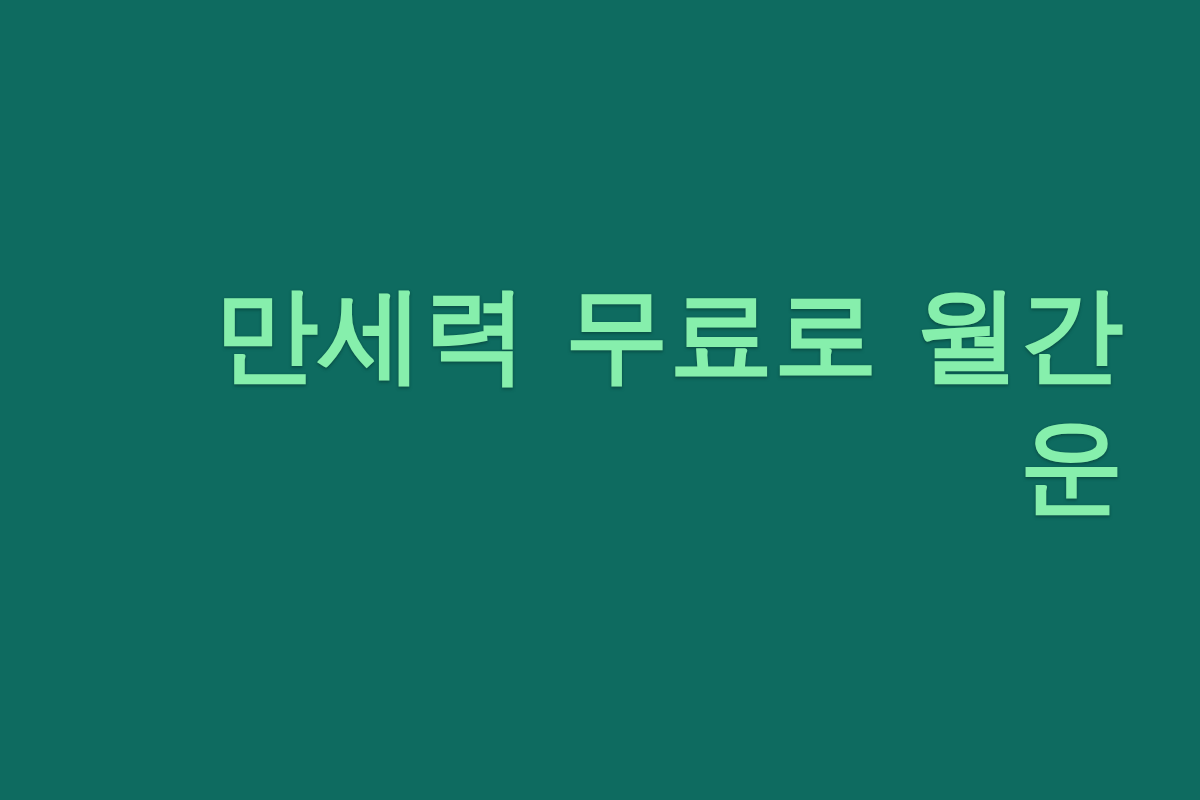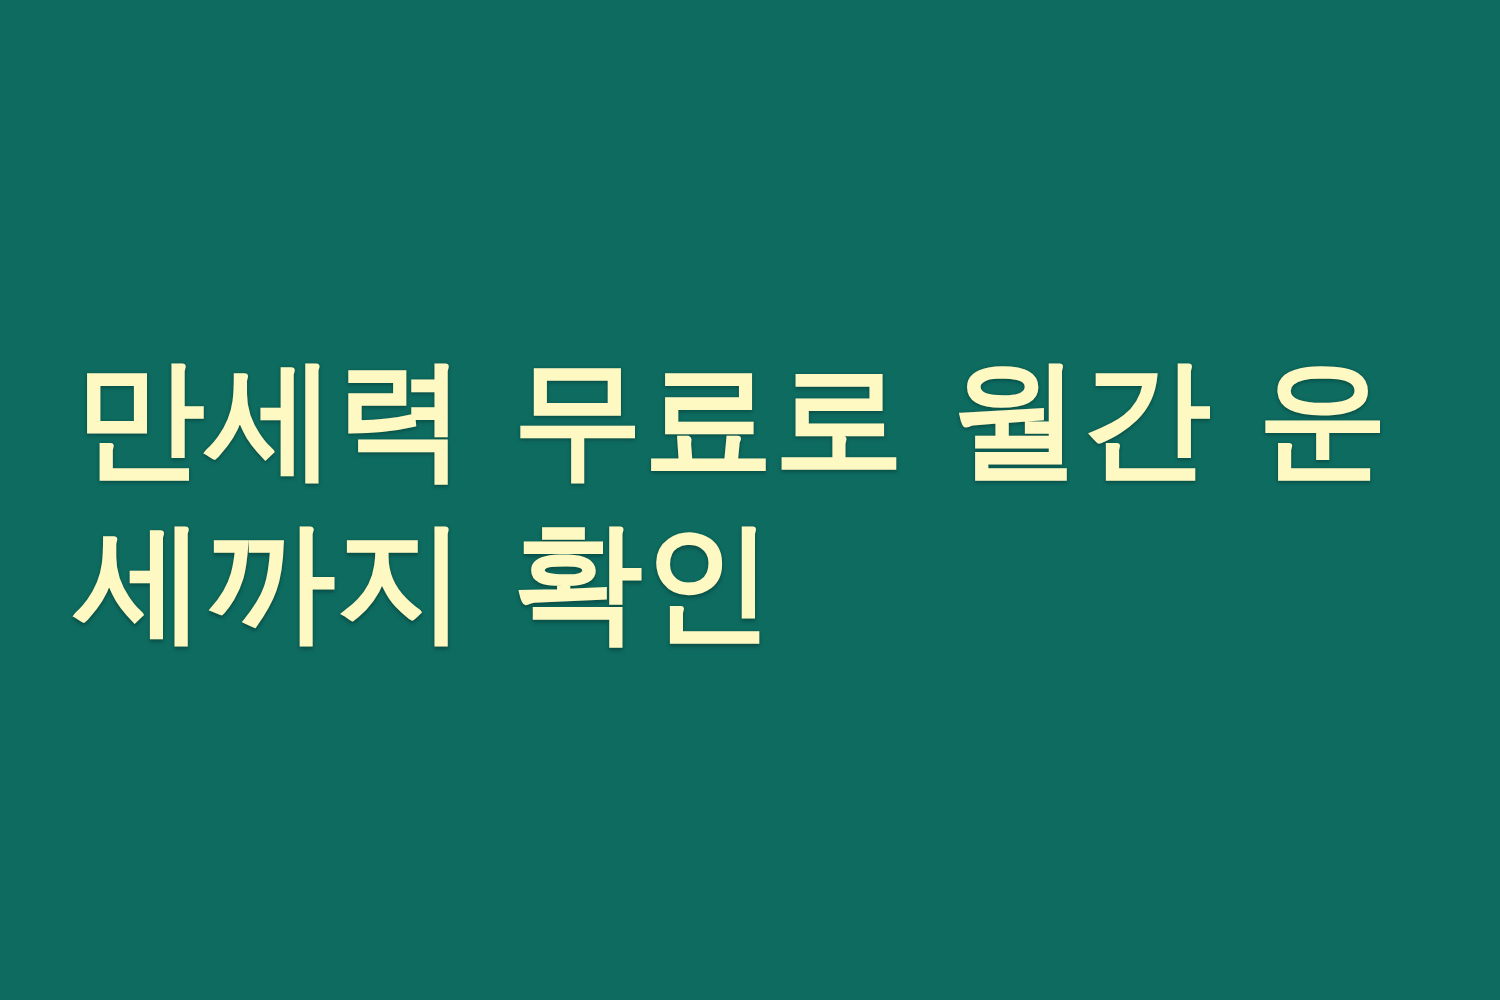--- a/index.html
+++ b/index.html
@@ -20,26 +20,26 @@
     box-sizing: border-box;
     width: 1200px;
     height: 800px;
     display: flex;
     align-items: center;
     justify-content: center;
     background-color: #0E6B60;
   }
 
   .headline {
-    margin: 0;
+    margin: 16px;
     padding: 0 60px;
     width: 100%;
     box-sizing: border-box;
-    text-align: left;
-    color: #fef9c3;
+    text-align: right;
+    color: #86efac;
     font-family: "DejaVu Sans", "Liberation Sans", sans-serif;
     font-size: 104px;
     font-weight: 700;
     line-height: 131px;
     letter-spacing: 0.5px;
     word-break: keep-all;
     text-shadow:
       0 2px 3px rgba(8, 62, 55, 0.55),
       0 0 2px rgba(8, 62, 55, 0.35);
   }
@@ -47,15 +47,14 @@
   .headline-line {
     display: block;
   }
 </style>
 </head>
 <body>
 
 <div class="banner">
   <h1 class="headline">
     <span class="headline-line">만세력 무료로 월간 운</span>
-    <span class="headline-line">세까지 확인</span>
   </h1>
 </div>
 
 </body></html>

